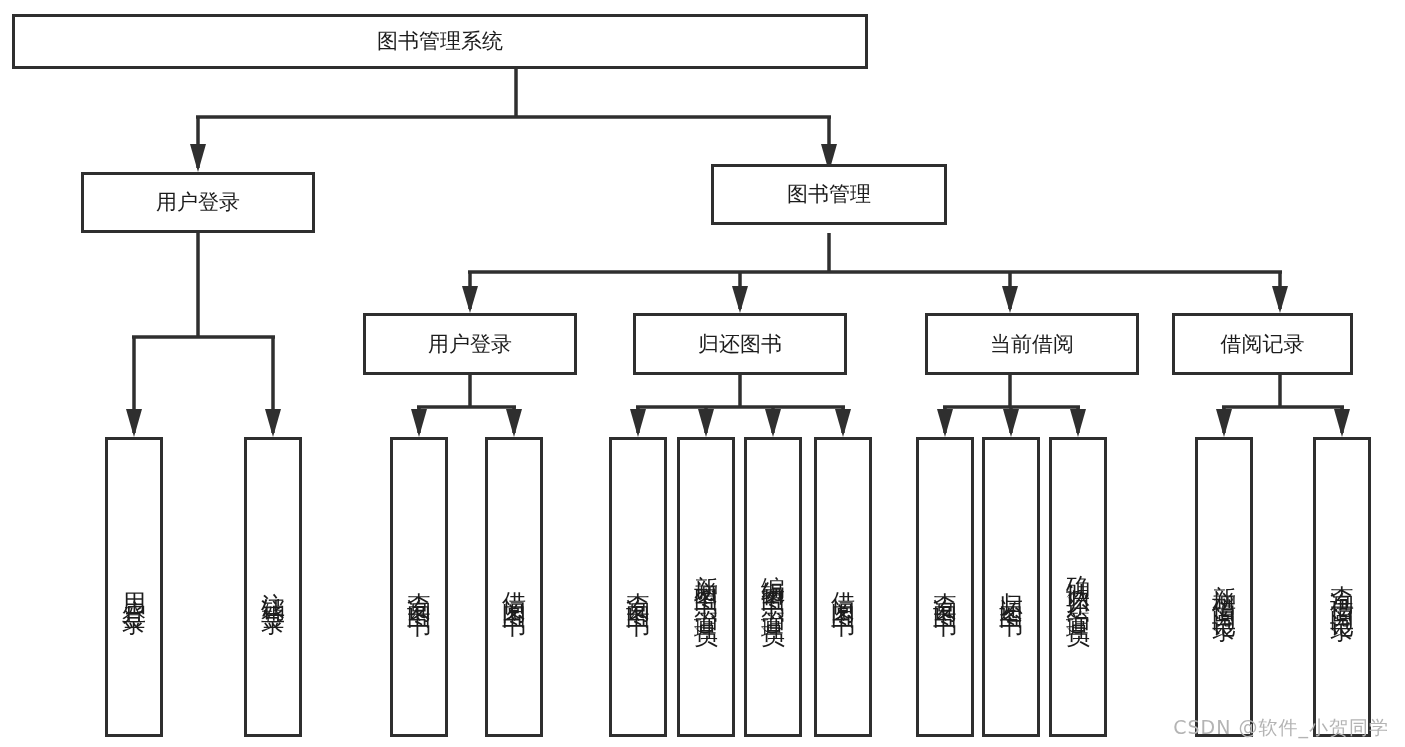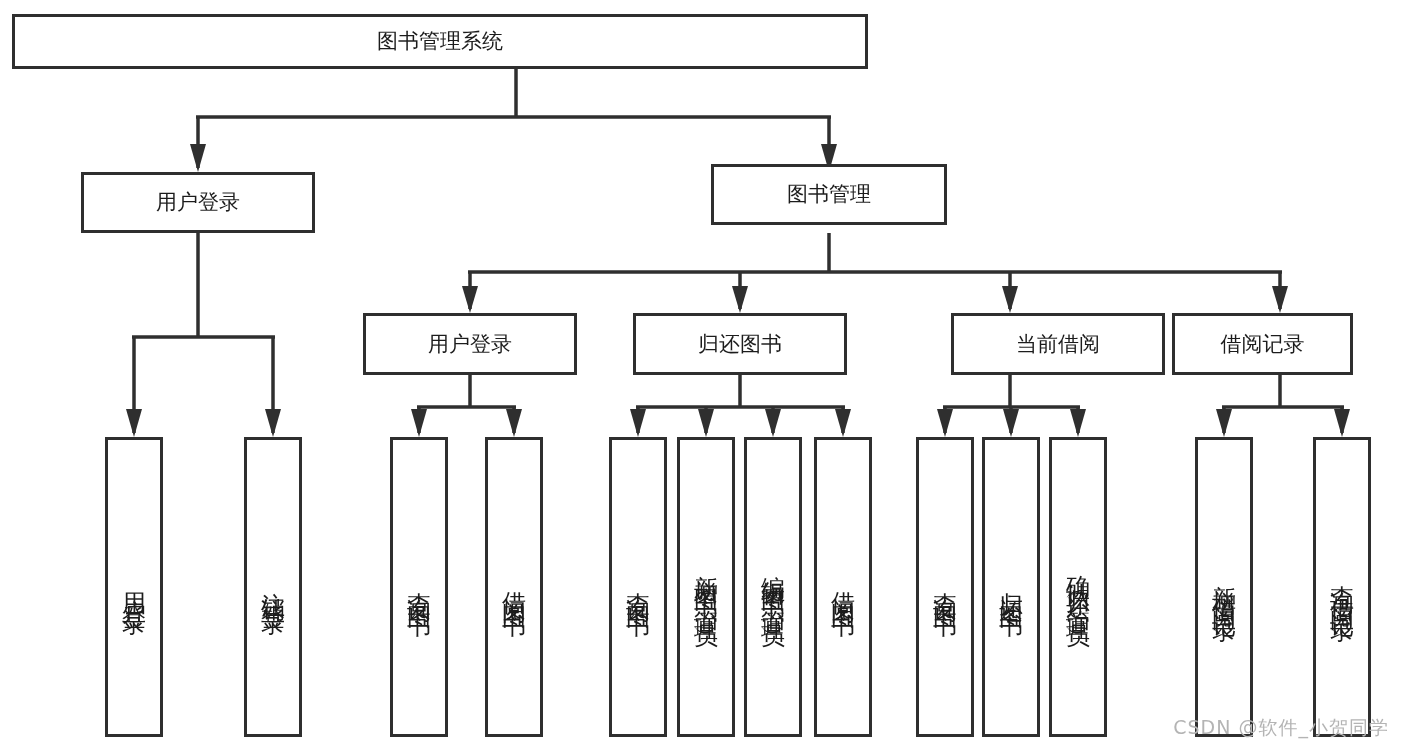--- a/index.html
+++ b/index.html
@@ -137,21 +137,21 @@
   <div class="box" style="left:711px;top:164px;width:236px;height:61px">
     <span class="label">图书管理</span>
   </div>
 
   <div class="box" style="left:363px;top:313px;width:214px;height:62px">
     <span class="label">用户登录</span>
   </div>
   <div class="box" style="left:633px;top:313px;width:214px;height:62px">
     <span class="label">归还图书</span>
   </div>
-  <div class="box" style="left:951px;top:313px;width:214px;height:62px">
+  <div class="box" style="left:925px;top:313px;width:214px;height:62px">
     <span class="label">当前借阅</span>
   </div>
   <div class="box" style="left:1172px;top:313px;width:181px;height:62px">
     <span class="label">借阅记录</span>
   </div>
 
   <div class="box v" style="left:105px;top:437px;width:58px;height:300px">
     <span class="label">用户登录</span>
   </div>
   <div class="box v" style="left:244px;top:437px;width:58px;height:300px">

